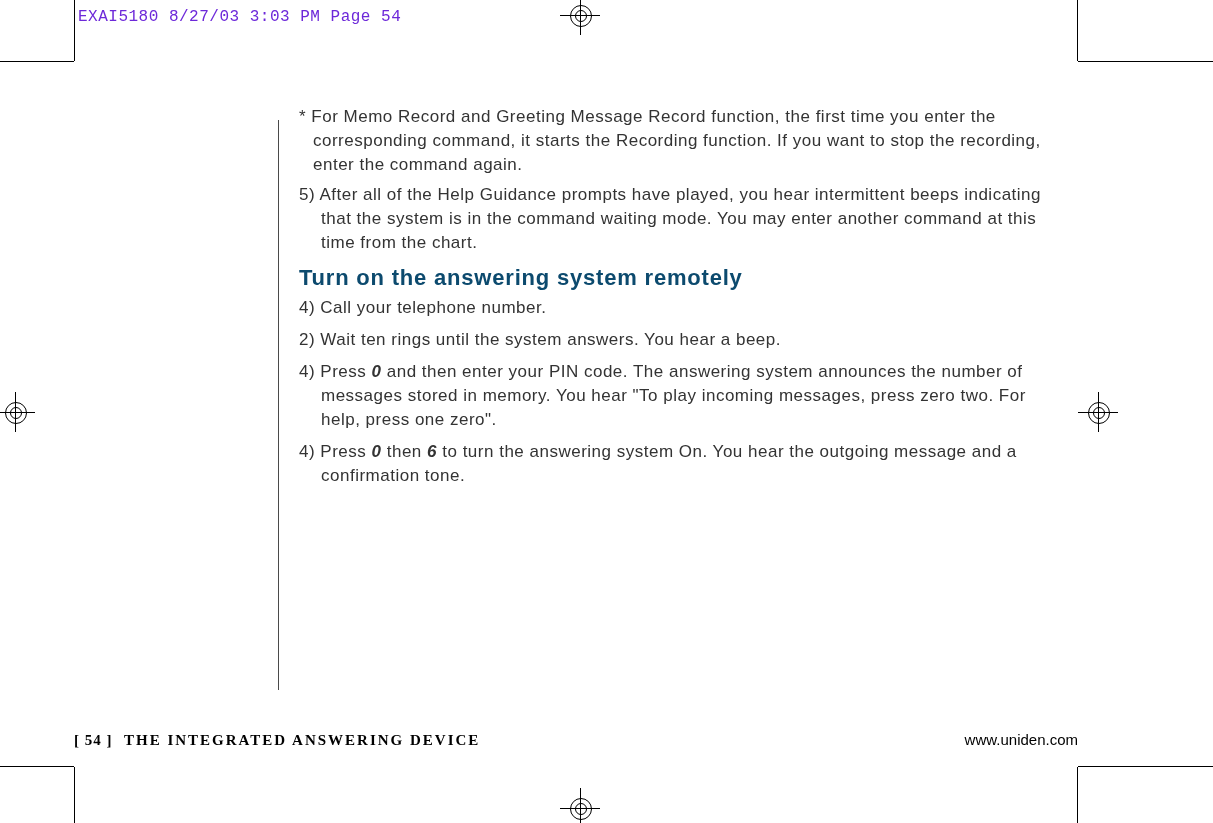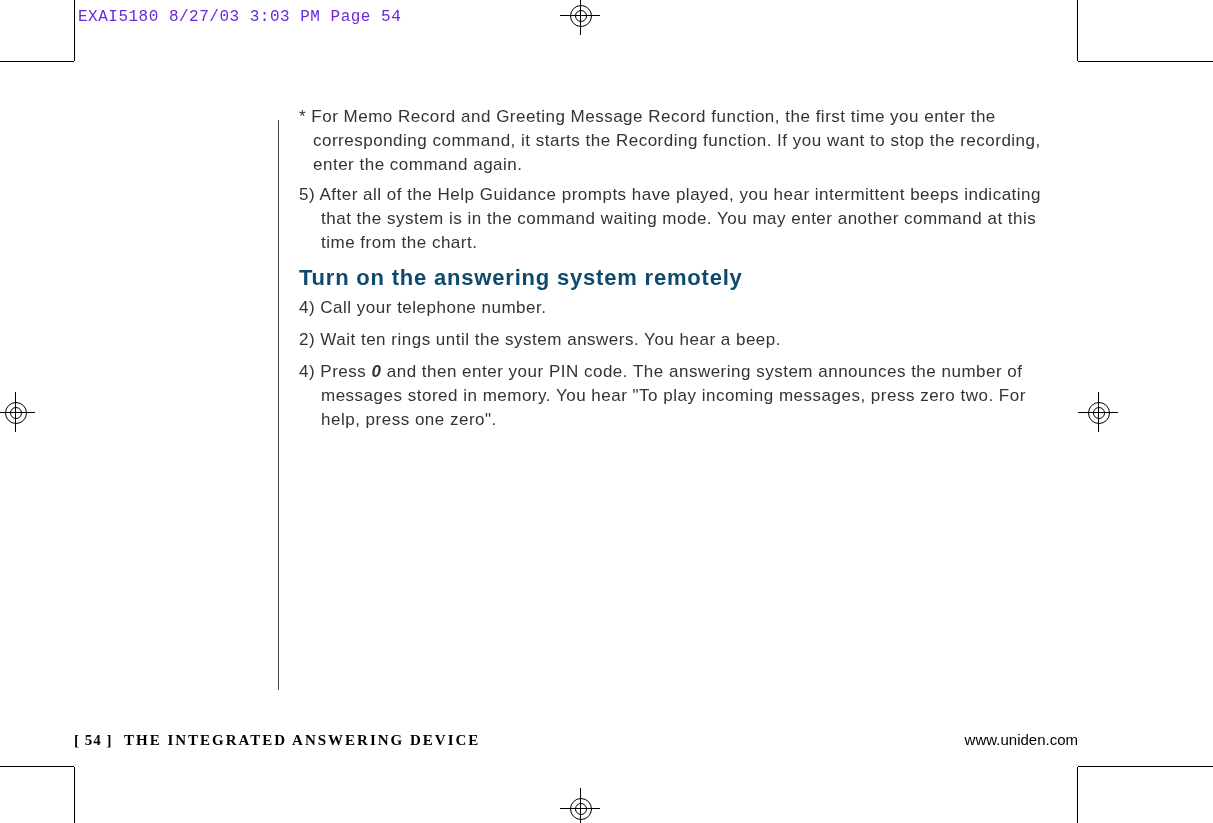--- a/index.html
+++ b/index.html
@@ -164,20 +164,23 @@
     <p class="para subhead">Turn on the answering system remotely</p>
 
 
     <p class="para item">4) Call your telephone number.</p>
     <p class="para item">2) Wait ten rings until the system answers. You hear a beep.</p>
 
     <p class="para item">
       <span>4) Press </span><span class="kbd">0</span><span> and then enter your PIN code. The answering system announces the number of messages stored in memory. You hear "To play incoming messages, press zero two. For help, press one zero".</span>
     </p>
 
+    <p class="para item">
+      <span>4) Press </span><span class="kbd">0</span><span> then </span><span class="kbd">6</span><span> to turn the answering system On. You hear the outgoing message and a confirmation tone.</span>
+    </p>
 
   </div>
 
   <div class="footer">
     <div class="footer-left">
       <span class="pg">[ </span><span class="pg">54</span><span class="pg"> ]</span>&nbsp;&nbsp;<span>THE INTEGRATED ANSWERING DEVICE</span>
     </div>
     <div class="footer-right">www.uniden.com</div>
   </div>
 

